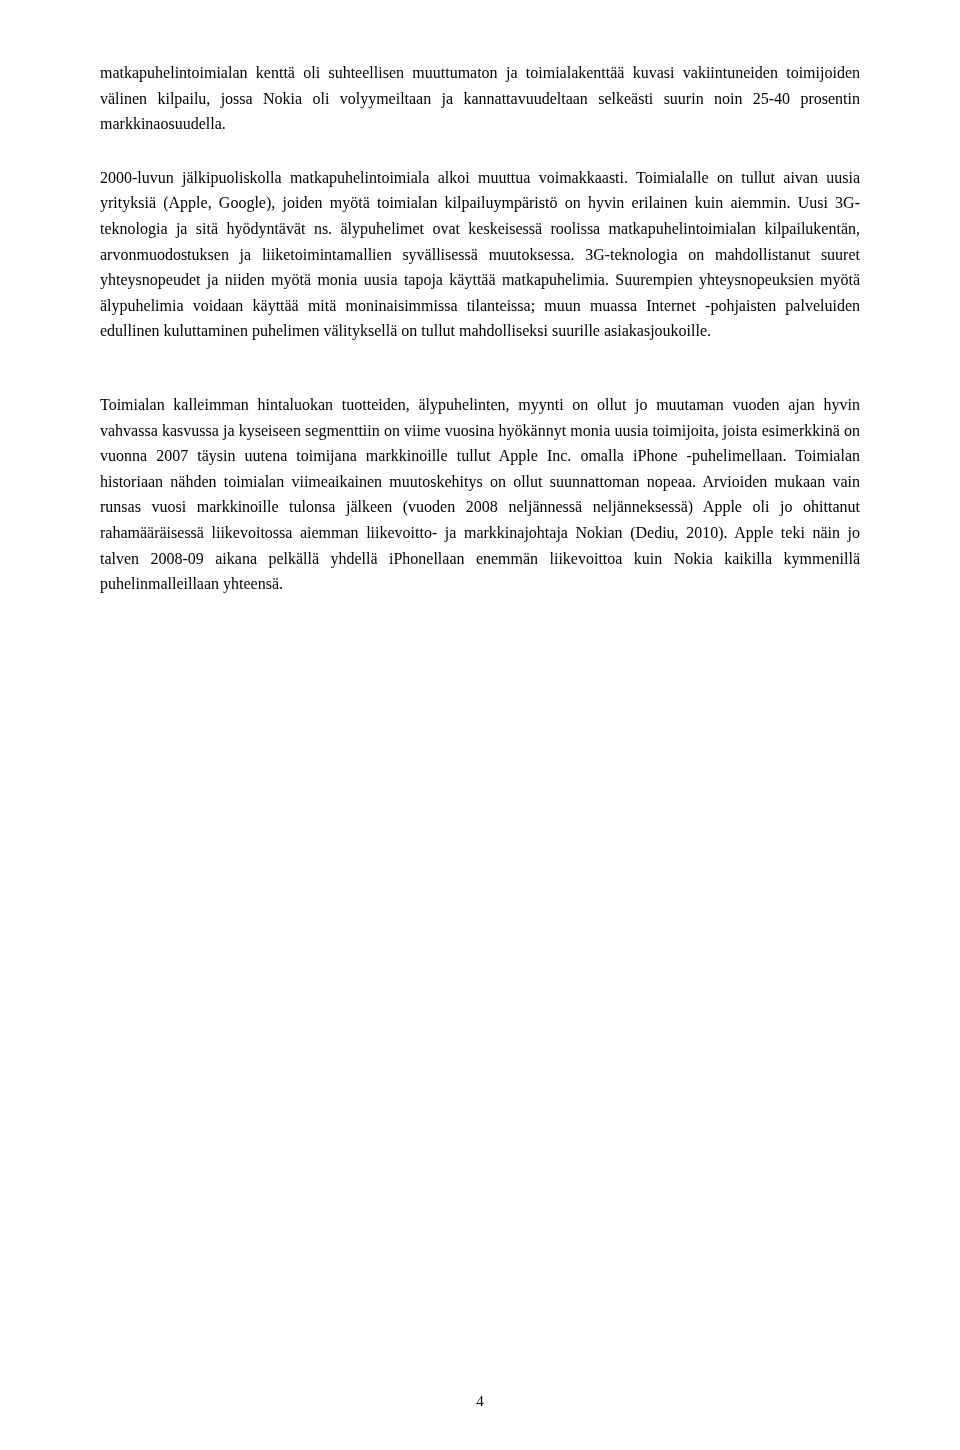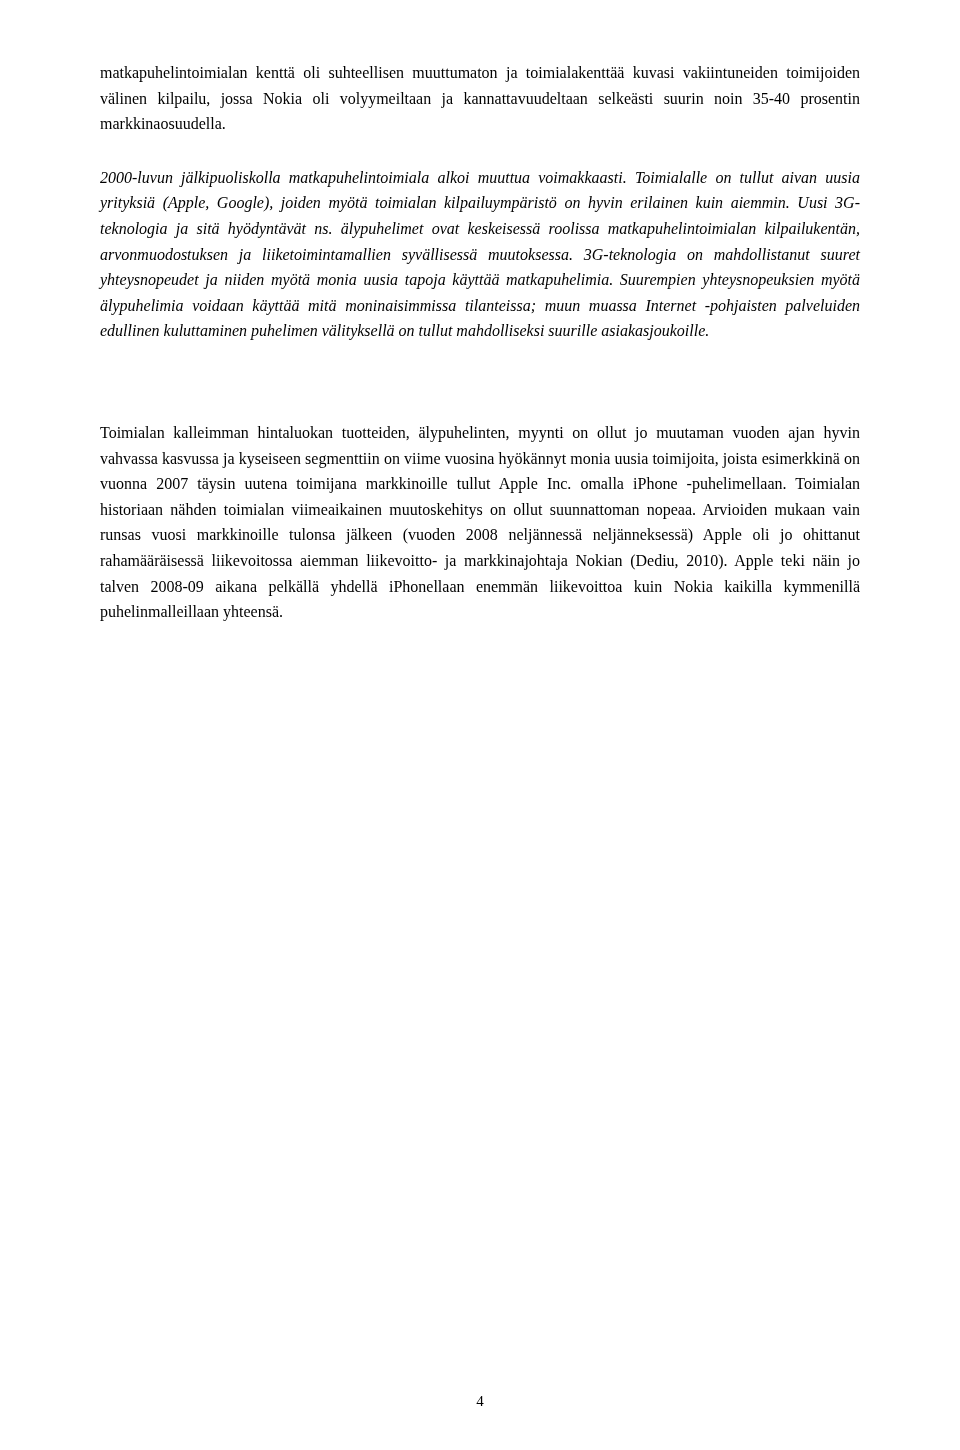--- a/index.html
+++ b/index.html
@@ -24,39 +24,38 @@
     }
 
     .paragraph {
       text-align: justify;
       line-height: 1.6;
       margin-bottom: 28px;
       font-size: 16px;
     }
 
     .paragraph-spacer {
-      margin-bottom: 76px;
-      font-style: italic;
+      margin-bottom: 48px;
     }
 
     .page-number {
       position: absolute;
       bottom: 40px;
       left: 50%;
       transform: translateX(-50%);
       font-size: 15px;
       color: #000;
       font-family: "Times New Roman", Times, serif;
     }
   </style>
 </head>
 <body>
 
 <div class="page">
 
-  <p class="paragraph">matkapuhelintoimialan kenttä oli suhteellisen muuttumaton ja toimialakenttää kuvasi vakiintuneiden toimijoiden välinen kilpailu, jossa Nokia oli volyymeiltaan ja kannattavuudeltaan selkeästi suurin noin 35-40 prosentin markkinaosuudella.</p>
+  <p class="paragraph">matkapuhelintoimialan kenttä oli suhteellisen muuttumaton ja toimialakenttää kuvasi vakiintuneiden toimijoiden välinen kilpailu, jossa Nokia oli volyymeiltaan ja kannattavuudeltaan selkeästi suurin noin 25-40 prosentin markkinaosuudella.</p>
 
   <p class="paragraph paragraph-spacer">2000-luvun jälkipuoliskolla matkapuhelintoimiala alkoi muuttua voimakkaasti. Toimialalle on tullut aivan uusia yrityksiä (Apple, Google), joiden myötä toimialan kilpailuympäristö on hyvin erilainen kuin aiemmin. Uusi 3G-teknologia ja sitä hyödyntävät ns. älypuhelimet ovat keskeisessä roolissa matkapuhelintoimialan kilpailukentän, arvonmuodostuksen ja liiketoimintamallien syvällisessä muutoksessa. 3G-teknologia on mahdollistanut suuret yhteysnopeudet ja niiden myötä monia uusia tapoja käyttää matkapuhelimia. Suurempien yhteysnopeuksien myötä älypuhelimia voidaan käyttää mitä moninaisimmissa tilanteissa; muun muassa Internet -pohjaisten palveluiden edullinen kuluttaminen puhelimen välityksellä on tullut mahdolliseksi suurille asiakasjoukoille.</p>
 
   <p class="paragraph">Toimialan kalleimman hintaluokan tuotteiden, älypuhelinten, myynti on ollut jo muutaman vuoden ajan hyvin vahvassa kasvussa ja kyseiseen segmenttiin on viime vuosina hyökännyt monia uusia toimijoita, joista esimerkkinä on vuonna 2007 täysin uutena toimijana markkinoille tullut Apple Inc. omalla iPhone -puhelimellaan. Toimialan historiaan nähden toimialan viimeaikainen muutoskehitys on ollut suunnattoman nopeaa. Arvioiden mukaan vain runsas vuosi markkinoille tulonsa jälkeen (vuoden 2008 neljännessä neljänneksessä) Apple oli jo ohittanut rahamääräisessä liikevoitossa aiemman liikevoitto- ja markkinajohtaja Nokian (Dediu, 2010). Apple teki näin jo talven 2008-09 aikana pelkällä yhdellä iPhonellaan enemmän liikevoittoa kuin Nokia kaikilla kymmenillä puhelinmalleillaan yhteensä.</p>
 
   <div class="page-number">4</div>
 </div>
 
 </body></html>

